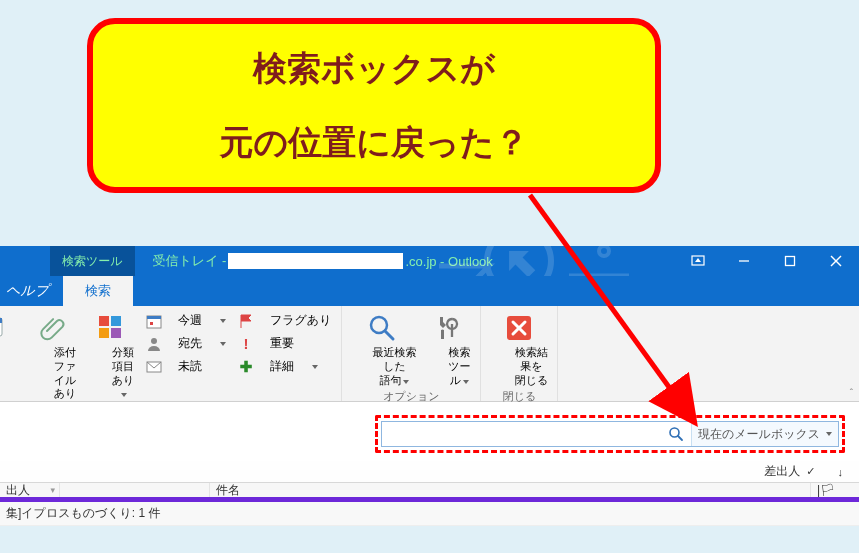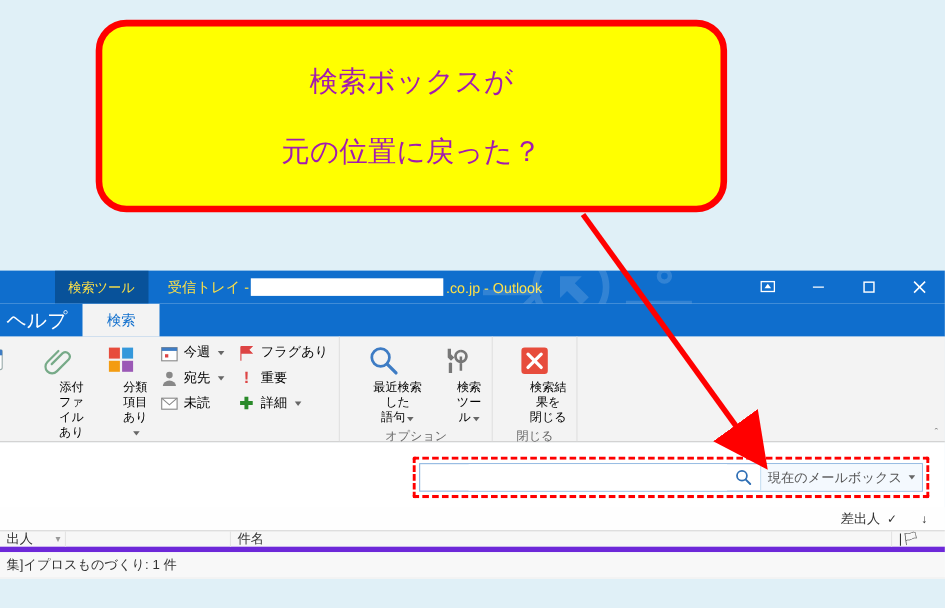--- a/index.html
+++ b/index.html
@@ -1,55 +1,55 @@
 <!DOCTYPE html>
 <html><head>
 <meta charset="utf-8">
 <style>
   * { box-sizing: border-box; margin: 0; padding: 0; }
   body { font-family: "Meiryo", "Yu Gothic", sans-serif; font-size: 12px; background: #e0f0f7; width: 859px; height: 553px; overflow: hidden; position: relative; }
 
   
   .callout { position: absolute; top: 18px; left: 87px; width: 574px; height: 175px; background: #ffff00; border: 6px solid #ff0000; border-radius: 28px; display: flex; flex-direction: column; align-items: center; justify-content: center; gap: 28px; z-index: 10; }
-  .callout-line { color: #a21caf; font-size: 26px; font-weight: normal; }
+  .callout-line { color: #7f1d1d; font-size: 34px; font-weight: bold; }
 
   
   .arrow-svg { position: absolute; top: 185px; left: 500px; width: 250px; height: 260px; z-index: 9; pointer-events: none; }
 
   
   .outlook { position: absolute; top: 246px; left: 0; width: 859px; }
 
   
-  .titlebar { height: 30px; background: #0f6ecd; display: flex; align-items: stretch; color: #fde047; position: relative; overflow: hidden; }
+  .titlebar { height: 30px; background: #0f6ecd; display: flex; align-items: stretch; color: #86efac; position: relative; overflow: hidden; }
   .titlebar .tools-tab { background: #08529a; padding: 0 12px; display: flex; align-items: center; font-size: 12px; margin-left: 50px; }
   .titlebar .title-text { flex: 1; display: flex; align-items: center; padding-left: 18px; font-size: 13px; gap: 0; }
   .titlebar .mask { background: #fff; display:inline-block; width: 175px; height: 16px; margin: 0 2px; }
   .titlebar .win-controls { display: flex; align-items: stretch; }
   .titlebar .win-btn { width: 46px; display:flex; align-items:center; justify-content:center; }
   .titlebar .win-btn svg { width:14px; height:14px; }
   .titlebar .bg-deco { position:absolute; top:-30px; right:160px; opacity:0.15; pointer-events:none; }
 
   
   .tabrow { height: 30px; background: #0f6ecd; display: flex; align-items: stretch; color:#fff; }
-  .tabrow .tab-help { padding: 0 14px 0 6px; display:flex; align-items:center; font-size:18px; }
+  .tabrow .tab-help { padding: 0 14px 0 6px; display:flex; align-items:center; font-size:14px;font-style:italic; }
   .tabrow .tab-active { background: #f3f3f3; color: #0f6ecd; padding: 0 22px; display:flex; align-items:center; font-size:13px; }
   .tabrow .tell-me { display:flex; align-items:center; padding: 0 14px; gap:8px; font-size:13px; color: #cde3f7; }
   .tabrow .bulb { width:16px; height:16px; }
 
   
   .ribbon-wrap { background: #f3f3f3; border-bottom: 1px solid #d0d0d0; position: relative; }
   .ribbon { display: flex; align-items: stretch; height: 95px; }
   .rib-group { display:flex; flex-direction:column; border-right:1px solid #e0e0e0; padding: 2px 6px 0 6px; }
   .rib-main { flex:1; display:flex; align-items:flex-start; gap:4px; }
   .rib-label { text-align:center; font-size: 11px; color:#666; padding: 2px 0; }
   .big-btn { display:flex; flex-direction:column; align-items:center; width: 54px; padding-top: 4px; cursor: default; }
   .big-btn .ico { width:32px; height:32px; display:flex; align-items:center; justify-content:center; }
   .big-btn .lbl { font-size: 11px; line-height: 1.25; text-align:center; margin-top: 2px; margin-left: 24px; }
   .small-stack { display:flex; flex-direction:column; gap: 6px; padding-top: 4px; }
-  .small-btn { display:flex; align-items:center; gap:5px; font-size:12px; padding: 0 4px; white-space: nowrap; }
+  .small-btn { display:flex; align-items:center; gap:16px; font-size:12px; padding: 0 4px; white-space: nowrap; }
   .small-btn .sico { width:16px; height:16px; display:inline-flex; align-items:center; justify-content:center; }
   .drop-caret { width:0;height:0;border-left:3px solid transparent;border-right:3px solid transparent;border-top:4px solid #666; display:inline-block; margin-left:2px; }
   .collapse-caret { position:absolute; right:6px; bottom:2px; font-size:10px; color:#888; }
 
   
   .partial-left { width: 20px; overflow:hidden; border-right:none; }
 
   
   .white-area { background:#fff; }
   .search-row { display:flex; justify-content:flex-end; padding: 13px 14px 8px 0; position:relative;}

